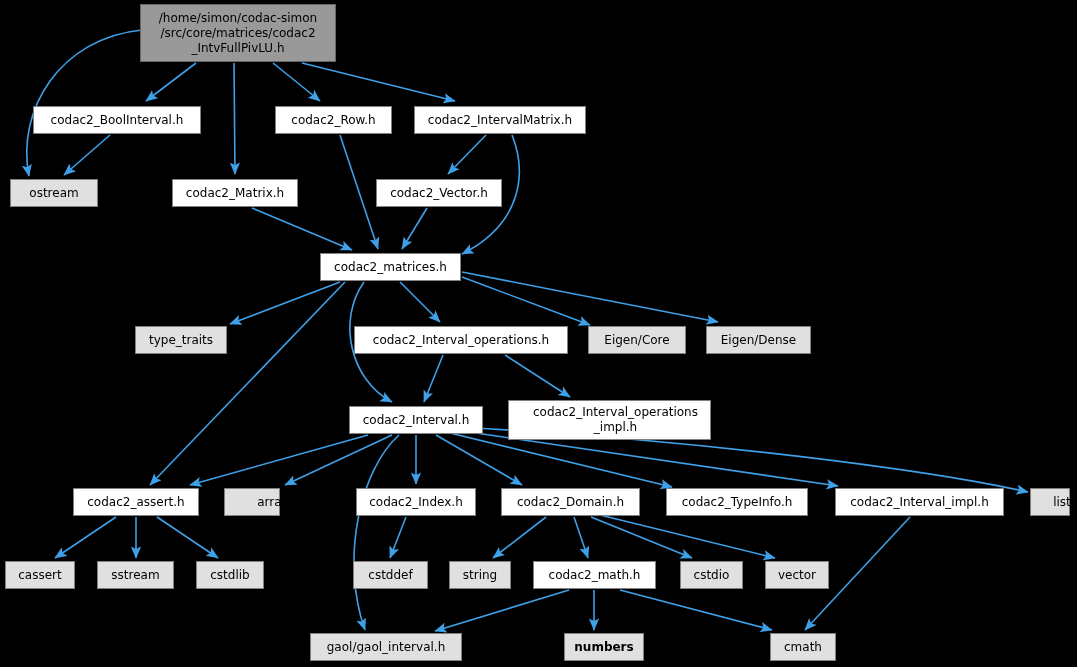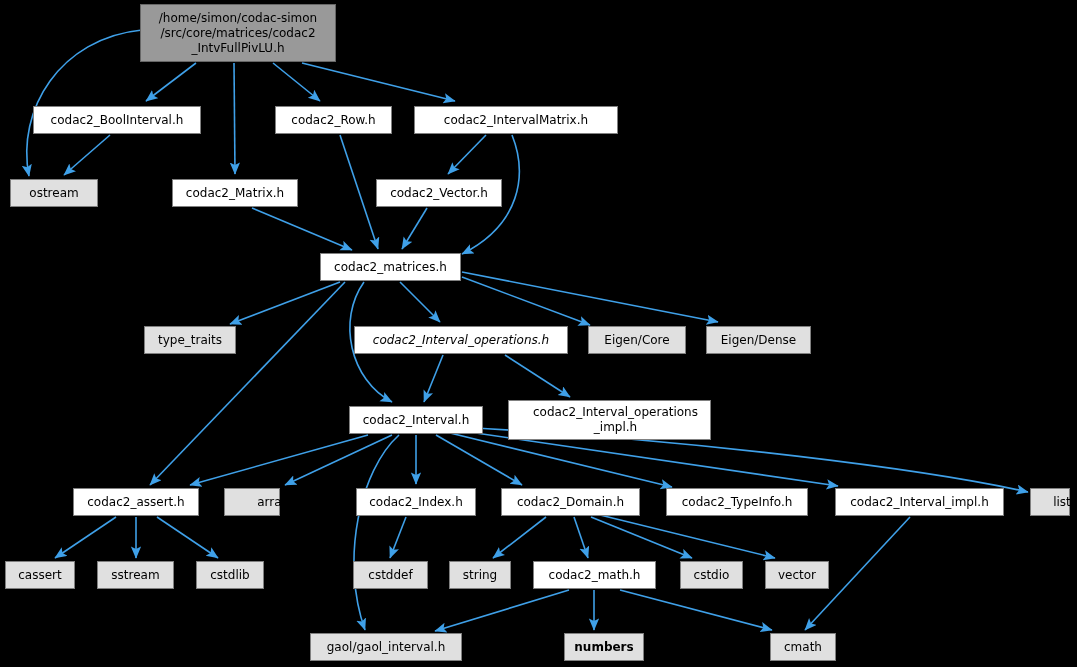--- a/index.html
+++ b/index.html
@@ -66,27 +66,27 @@
         <path class="edge" d="M 620,590 L 772,630" marker-end="url(#ah)"></path>
         <path class="edge" d="M 910,517 L 805,630" marker-end="url(#ah)"></path>
       </g>
   </svg>
   <div id="node-layer">
       <div class="node root" style="left: 140px; top: 4px; width: 196px; height: 58px;">/home/simon/codac-simon
 /src/core/matrices/codac2
 _IntvFullPivLU.h</div>
       <div class="node hdr" style="left: 33px; top: 106px; width: 168px; height: 28px;">codac2_BoolInterval.h</div>
       <div class="node hdr" style="left: 275px; top: 106px; width: 117px; height: 28px;">codac2_Row.h</div>
-      <div class="node hdr" style="left: 414px; top: 106px; width: 204px; height: 28px;">codac2_IntervalMatrix.h</div>
+      <div class="node hdr" style="left: 414px; top: 106px; width: 172px; height: 28px;">codac2_IntervalMatrix.h</div>
       <div class="node sys" style="left: 10px; top: 179px; width: 88px; height: 28px;">ostream</div>
       <div class="node hdr" style="left: 172px; top: 179px; width: 126px; height: 28px;">codac2_Matrix.h</div>
       <div class="node hdr" style="left: 376px; top: 179px; width: 126px; height: 28px;">codac2_Vector.h</div>
       <div class="node hdr" style="left: 320px; top: 253px; width: 141px; height: 28px;">codac2_matrices.h</div>
-      <div class="node sys" style="left: 135px; top: 326px; width: 92px; height: 28px; margin-left: 9px;">type_traits</div>
-      <div class="node hdr" style="left: 354px; top: 326px; width: 214px; height: 28px; font-style: italic;">codac2_Interval_operations.h</div>
+      <div class="node sys" style="left: 135px; top: 326px; width: 92px; height: 28px;">type_traits</div>
+      <div class="node hdr" style="left: 354px; top: 326px; width: 214px; height: 28px;">codac2_Interval_operations.h</div>
       <div class="node sys" style="left: 588px; top: 326px; width: 98px; height: 28px;">Eigen/Core</div>
       <div class="node sys" style="left: 706px; top: 326px; width: 105px; height: 28px;">Eigen/Dense</div>
       <div class="node hdr" style="left: 349px; top: 406px; width: 134px; height: 28px;">codac2_Interval.h</div>
       <div class="node hdr" style="left: 508px; top: 400px; width: 203px; height: 40px; padding-left: 12px;">codac2_Interval_operations
 _impl.h</div>
       <div class="node hdr" style="left: 73px; top: 488px; width: 126px; height: 28px;">codac2_assert.h</div>
       <div class="node sys" style="left: 224px; top: 488px; width: 56px; height: 28px; padding-left: 42px;">array</div>
       <div class="node hdr" style="left: 356px; top: 488px; width: 120px; height: 28px;">codac2_Index.h</div>
       <div class="node hdr" style="left: 501px; top: 488px; width: 139px; height: 28px;">codac2_Domain.h</div>
       <div class="node hdr" style="left: 666px; top: 488px; width: 142px; height: 28px;">codac2_TypeInfo.h</div>

